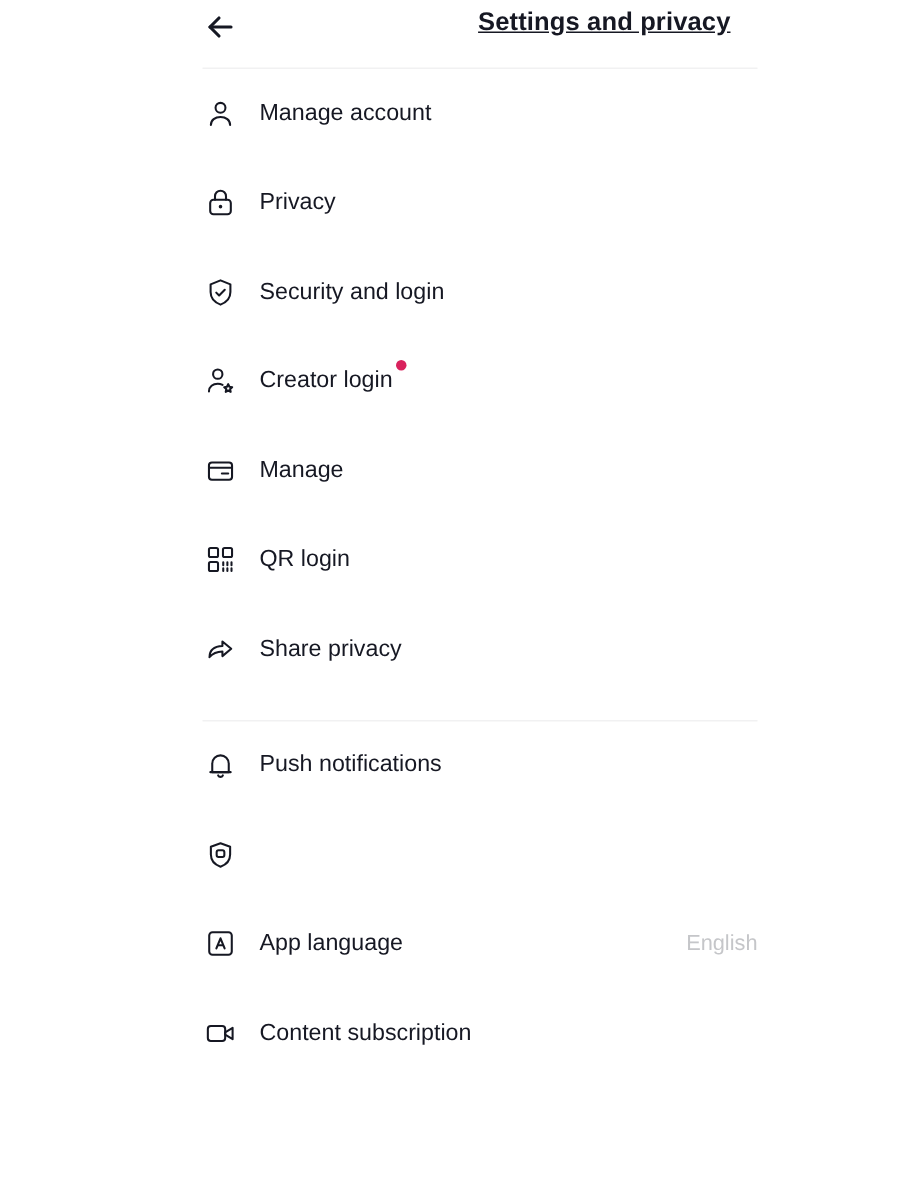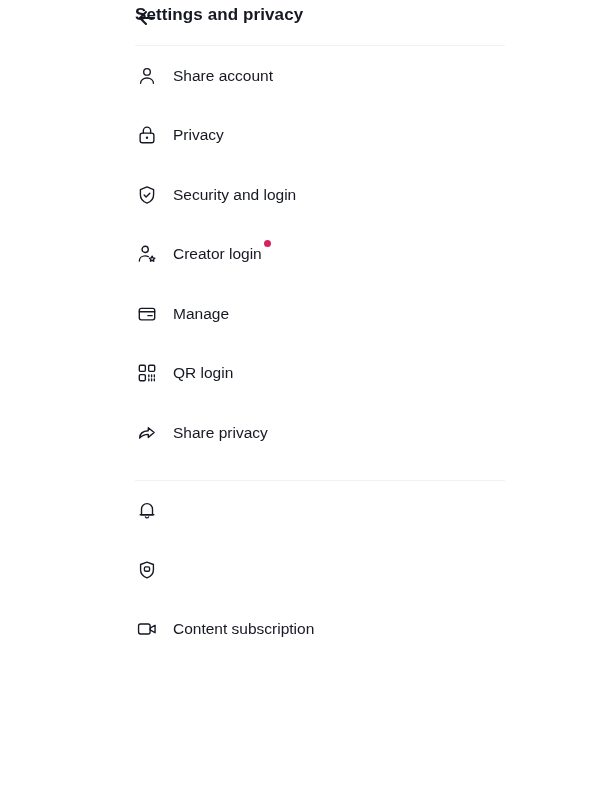--- a/index.html
+++ b/index.html
@@ -41,26 +41,27 @@
     cursor: pointer;
     background: none;
     border: none;
     padding: 0;
   }
   .header-title {
     position: absolute;
     left: 0;
     right: 0;
     top: 5px;
-    text-align: left;
+    text-align: right;
     font-size: 17px;
     font-weight: bold;
     color: #161823;
     letter-spacing: 0.1px;
     padding-right: 18px;
+    text-decoration: underline;
   }
 
   
   .content {
     padding: 0 95px 0 135px;
   }
   .section-label {
     font-size: 12.5px;
     color: #8a8b91;
     letter-spacing: 0.7px;
@@ -135,21 +136,21 @@
 
     <div class="rows">
 
       <div class="row">
         <span class="row-icon">
           <svg width="22" height="22" viewBox="0 0 24 24" fill="none" stroke="#161823" stroke-width="1.5" stroke-linecap="round" stroke-linejoin="round">
             <circle cx="12" cy="7.5" r="3.6"></circle>
             <path d="M5 20c0-3.6 3.1-5.8 7-5.8s7 2.2 7 5.8"></path>
           </svg>
         </span>
-        <span class="row-label">Share account</span>
+        <span class="row-label">Manage account</span>
       </div>
 
       <div class="row">
         <span class="row-icon">
           <svg width="22" height="22" viewBox="0 0 24 24" fill="none" stroke="#161823" stroke-width="1.5" stroke-linecap="round" stroke-linejoin="round">
             <rect x="4.5" y="10" width="15" height="10.5" rx="2.4"></rect>
             <path d="M8 10V7.4a4 4 0 0 1 8 0V10"></path>
             <circle cx="12" cy="15" r="1.3" fill="#161823" stroke="none"></circle>
           </svg>
         </span>
@@ -219,31 +220,43 @@
     <div class="rows">
 
       <div class="row">
         <span class="row-icon">
           <svg width="22" height="22" viewBox="0 0 24 24" fill="none" stroke="#161823" stroke-width="1.5" stroke-linecap="round" stroke-linejoin="round">
             <path d="M6 17.2V11a6 6 0 0 1 12 0v6.2z"></path>
             <path d="M4.6 17.2h14.8"></path>
             <path d="M10.3 19.6a1.9 1.9 0 0 0 3.4 0"></path>
           </svg>
         </span>
+        <span class="row-label">Push notifications</span>
       </div>
 
       <div class="row">
         <span class="row-icon">
           <svg width="22" height="22" viewBox="0 0 24 24" fill="none" stroke="#161823" stroke-width="1.5" stroke-linecap="round" stroke-linejoin="round">
             <path d="M12 3.4l7 2.6v5.6c0 4.3-2.9 7.4-7 8.9-4.1-1.5-7-4.6-7-8.9V6z"></path>
             <rect x="9.2" y="8.6" width="5.6" height="4.8" rx="1.4"></rect>
           </svg>
         </span>
       </div>
 
+      <div class="row">
+        <span class="row-icon">
+          <svg width="22" height="22" viewBox="0 0 24 24" fill="none" stroke="#161823" stroke-width="1.5" stroke-linecap="round" stroke-linejoin="round">
+            <rect x="3.8" y="3.8" width="16.4" height="16.4" rx="2.4"></rect>
+            <path d="M9 15.6L12 8.2l3 7.4"></path>
+            <path d="M10.1 13.3h3.8"></path>
+          </svg>
+        </span>
+        <span class="row-label">App language</span>
+        <span class="row-value">English</span>
+      </div>
 
       <div class="row">
         <span class="row-icon">
           <svg width="22" height="22" viewBox="0 0 24 24" fill="none" stroke="#161823" stroke-width="1.5" stroke-linecap="round" stroke-linejoin="round">
             <rect x="2.8" y="6.6" width="12.6" height="10.8" rx="2.2"></rect>
             <path d="M15.4 11.1l5.4-3.2v8.2l-5.4-3.2z"></path>
           </svg>
         </span>
         <span class="row-label">Content subscription</span>
       </div>

